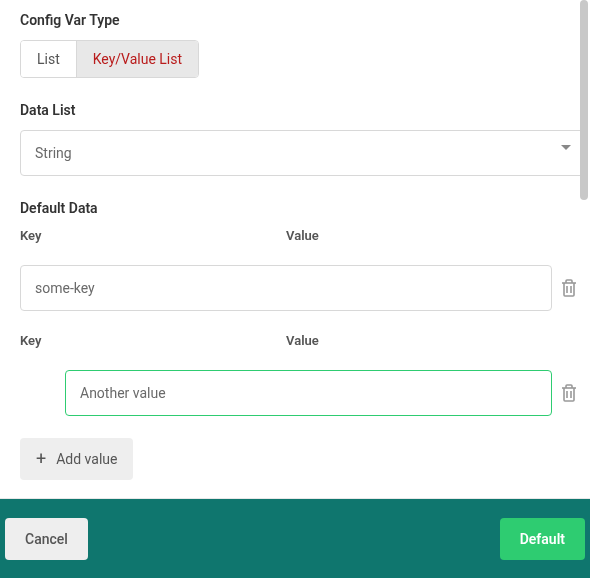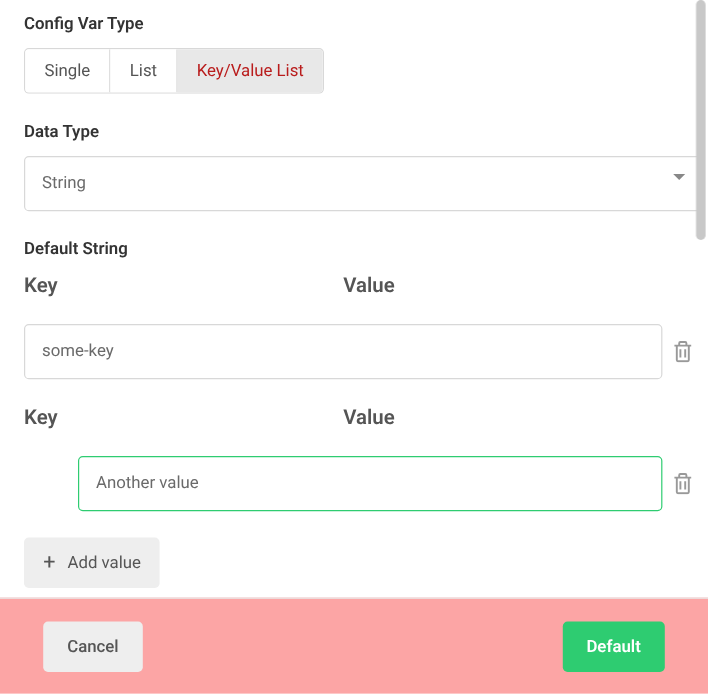--- a/index.html
+++ b/index.html
@@ -91,21 +91,21 @@
     }
     .kv-row {
       display: flex;
       gap: 16px;
       margin-bottom: 12px;
     }
     .kv-col {
       flex: 1;
     }
     .kv-col-label {
-      font-size: 17px;
+      font-size: 13px;
       font-weight: 600;
       color: #555;
       margin-bottom: 10px;
     }
     .kv-input-row {
       display: flex;
       gap: 0;
       align-items: center;
       margin-bottom: 22px;
     }
@@ -156,22 +156,22 @@
     .footer {
       position: absolute;
       bottom: 0;
       left: 0;
       right: 0;
       height: 80px;
       border-top: 1px solid #e8e8e8;
       display: flex;
       justify-content: space-between;
       align-items: center;
-      padding: 0 36px;
-      background: #fca5a5;
+      padding: 0 5px;
+      background: #0f766e;
     }
     .btn {
       border: none;
       border-radius: 4px;
       padding: 13px 20px;
       font-size: 14px;
       font-weight: 500;
       cursor: pointer;
       font-family: inherit;
     }
@@ -185,33 +185,32 @@
       font-weight: 600;
     }
   </style>
 </head>
 <body>
 
 <div class="content">
   <div class="section-label">Config Var Type</div>
 
   <div class="tab-group">
-    <div class="tab">Single</div>
     <div class="tab">List</div>
     <div class="tab active">Key/Value List</div>
   </div>
 
-  <div class="section-label">Data Type</div>
+  <div class="section-label">Data List</div>
 
   <div class="select">
     <span>String</span>
     <span class="chevron"></span>
   </div>
 
-  <div class="section-label">Default String</div>
+  <div class="section-label">Default Data</div>
 
   
   <div class="kv-row">
     <div class="kv-col">
       <div class="kv-col-label">Key</div>
     </div>
     <div class="kv-col">
       <div class="kv-col-label">Value</div>
     </div>
     <div style="width:34px"></div>

